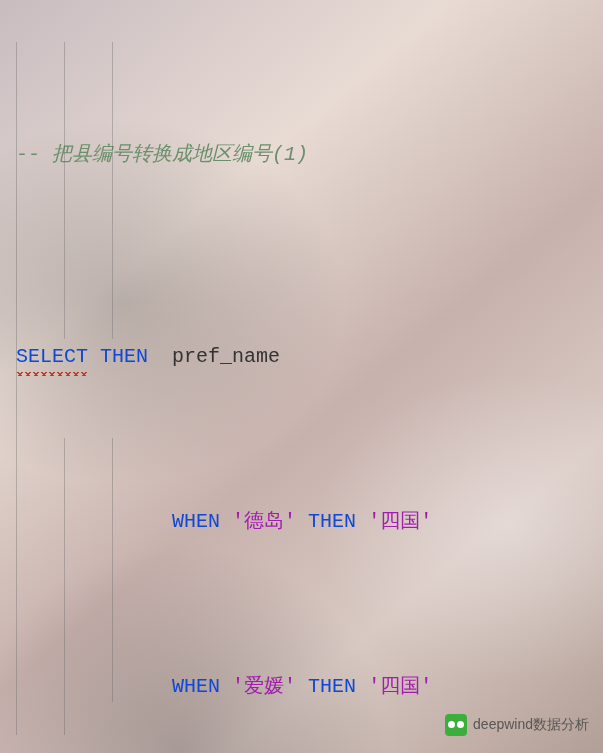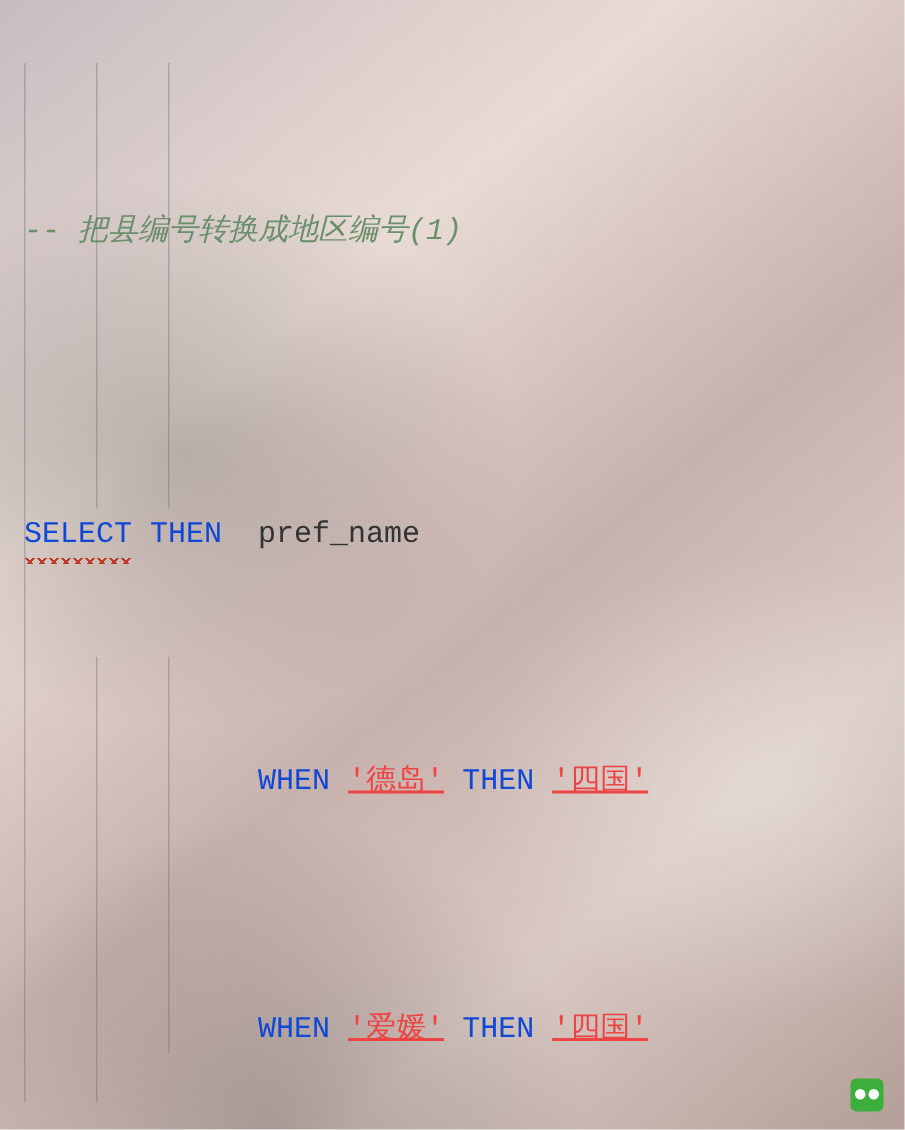--- a/index.html
+++ b/index.html
@@ -35,21 +35,21 @@
   .line {
     display: block;
     position: relative;
     min-height: 33px;
     padding: 0 8px;
   }
 
   
   .tok-comment { color: #6a8f6a; font-style: italic; }
   .tok-keyword { color: #0f47d6; font-weight: 500; margin-top: 37px; }
-  .tok-string  { color: #ef4444; text-decoration: underline; }
+  .tok-string  { color: #a21caf; }
   .tok-ident   { color: #333; margin-left: 12px; }
 
   
   .squiggle {
     position: relative;
     display: inline-block;
   }
   .squiggle::after {
     content: "";
     position: absolute;
@@ -179,13 +179,14 @@
     <div class="guide" style="left:56px; height:297px;"></div>
     <div class="guide" style="left:104px; height:297px;"></div>
     <div class="guide" style="left:56px; top:396px; height:297px;"></div>
     <div class="guide" style="left:104px; top:396px; height:264px;"></div>
   </div>
 
 </div>
 
 <div class="watermark">
   <span class="watermark-icon"></span>
+  <span class="watermark-text">deepwind数据分析</span>
 </div>
 
 </body></html>

